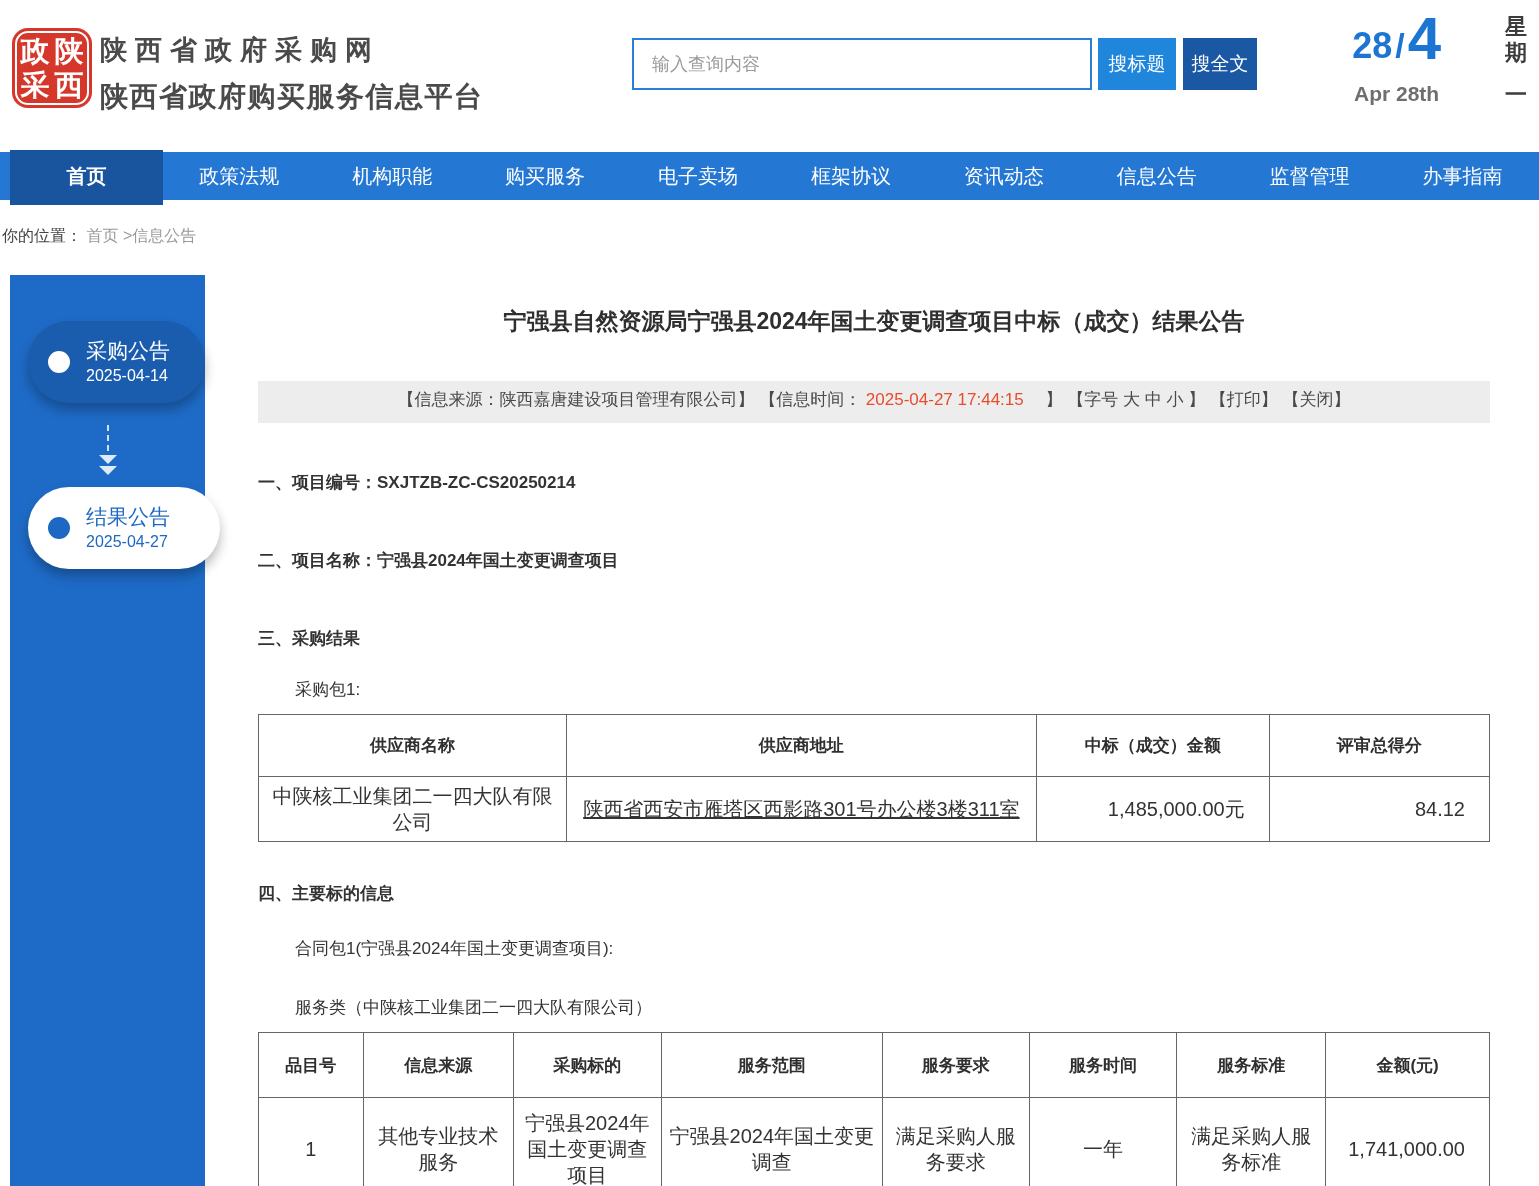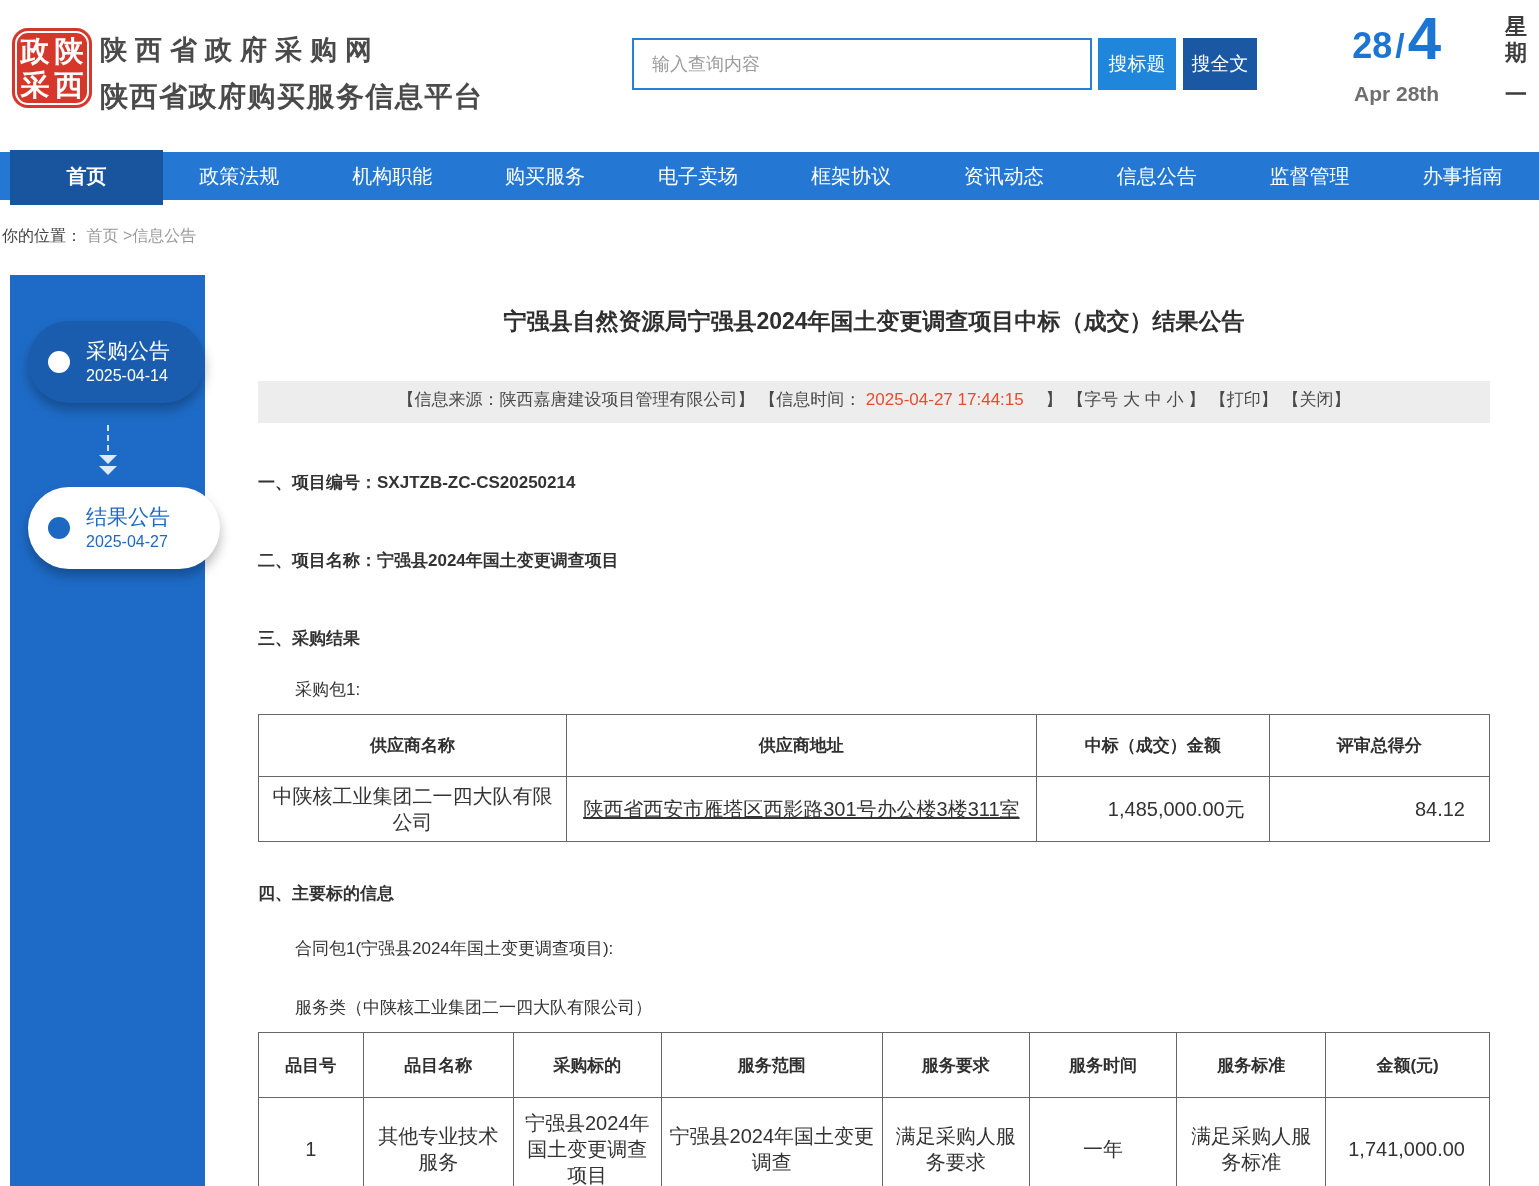--- a/index.html
+++ b/index.html
@@ -239,21 +239,21 @@
             <col style="width: 12%;">
             <col style="width: 18%;">
             <col style="width: 11.9%;">
             <col style="width: 12%;">
             <col style="width: 12.1%;">
             <col style="width: 13.3%;">
           </colgroup>
           <thead>
             <tr>
               <th>品目号</th>
-              <th>品目名称</th>
+              <th>信息来源</th>
               <th>采购标的</th>
               <th>服务范围</th>
               <th>服务要求</th>
               <th>服务时间</th>
               <th>服务标准</th>
               <th>金额(元)</th>
             </tr>
           </thead>
           <tbody>
             <tr>

